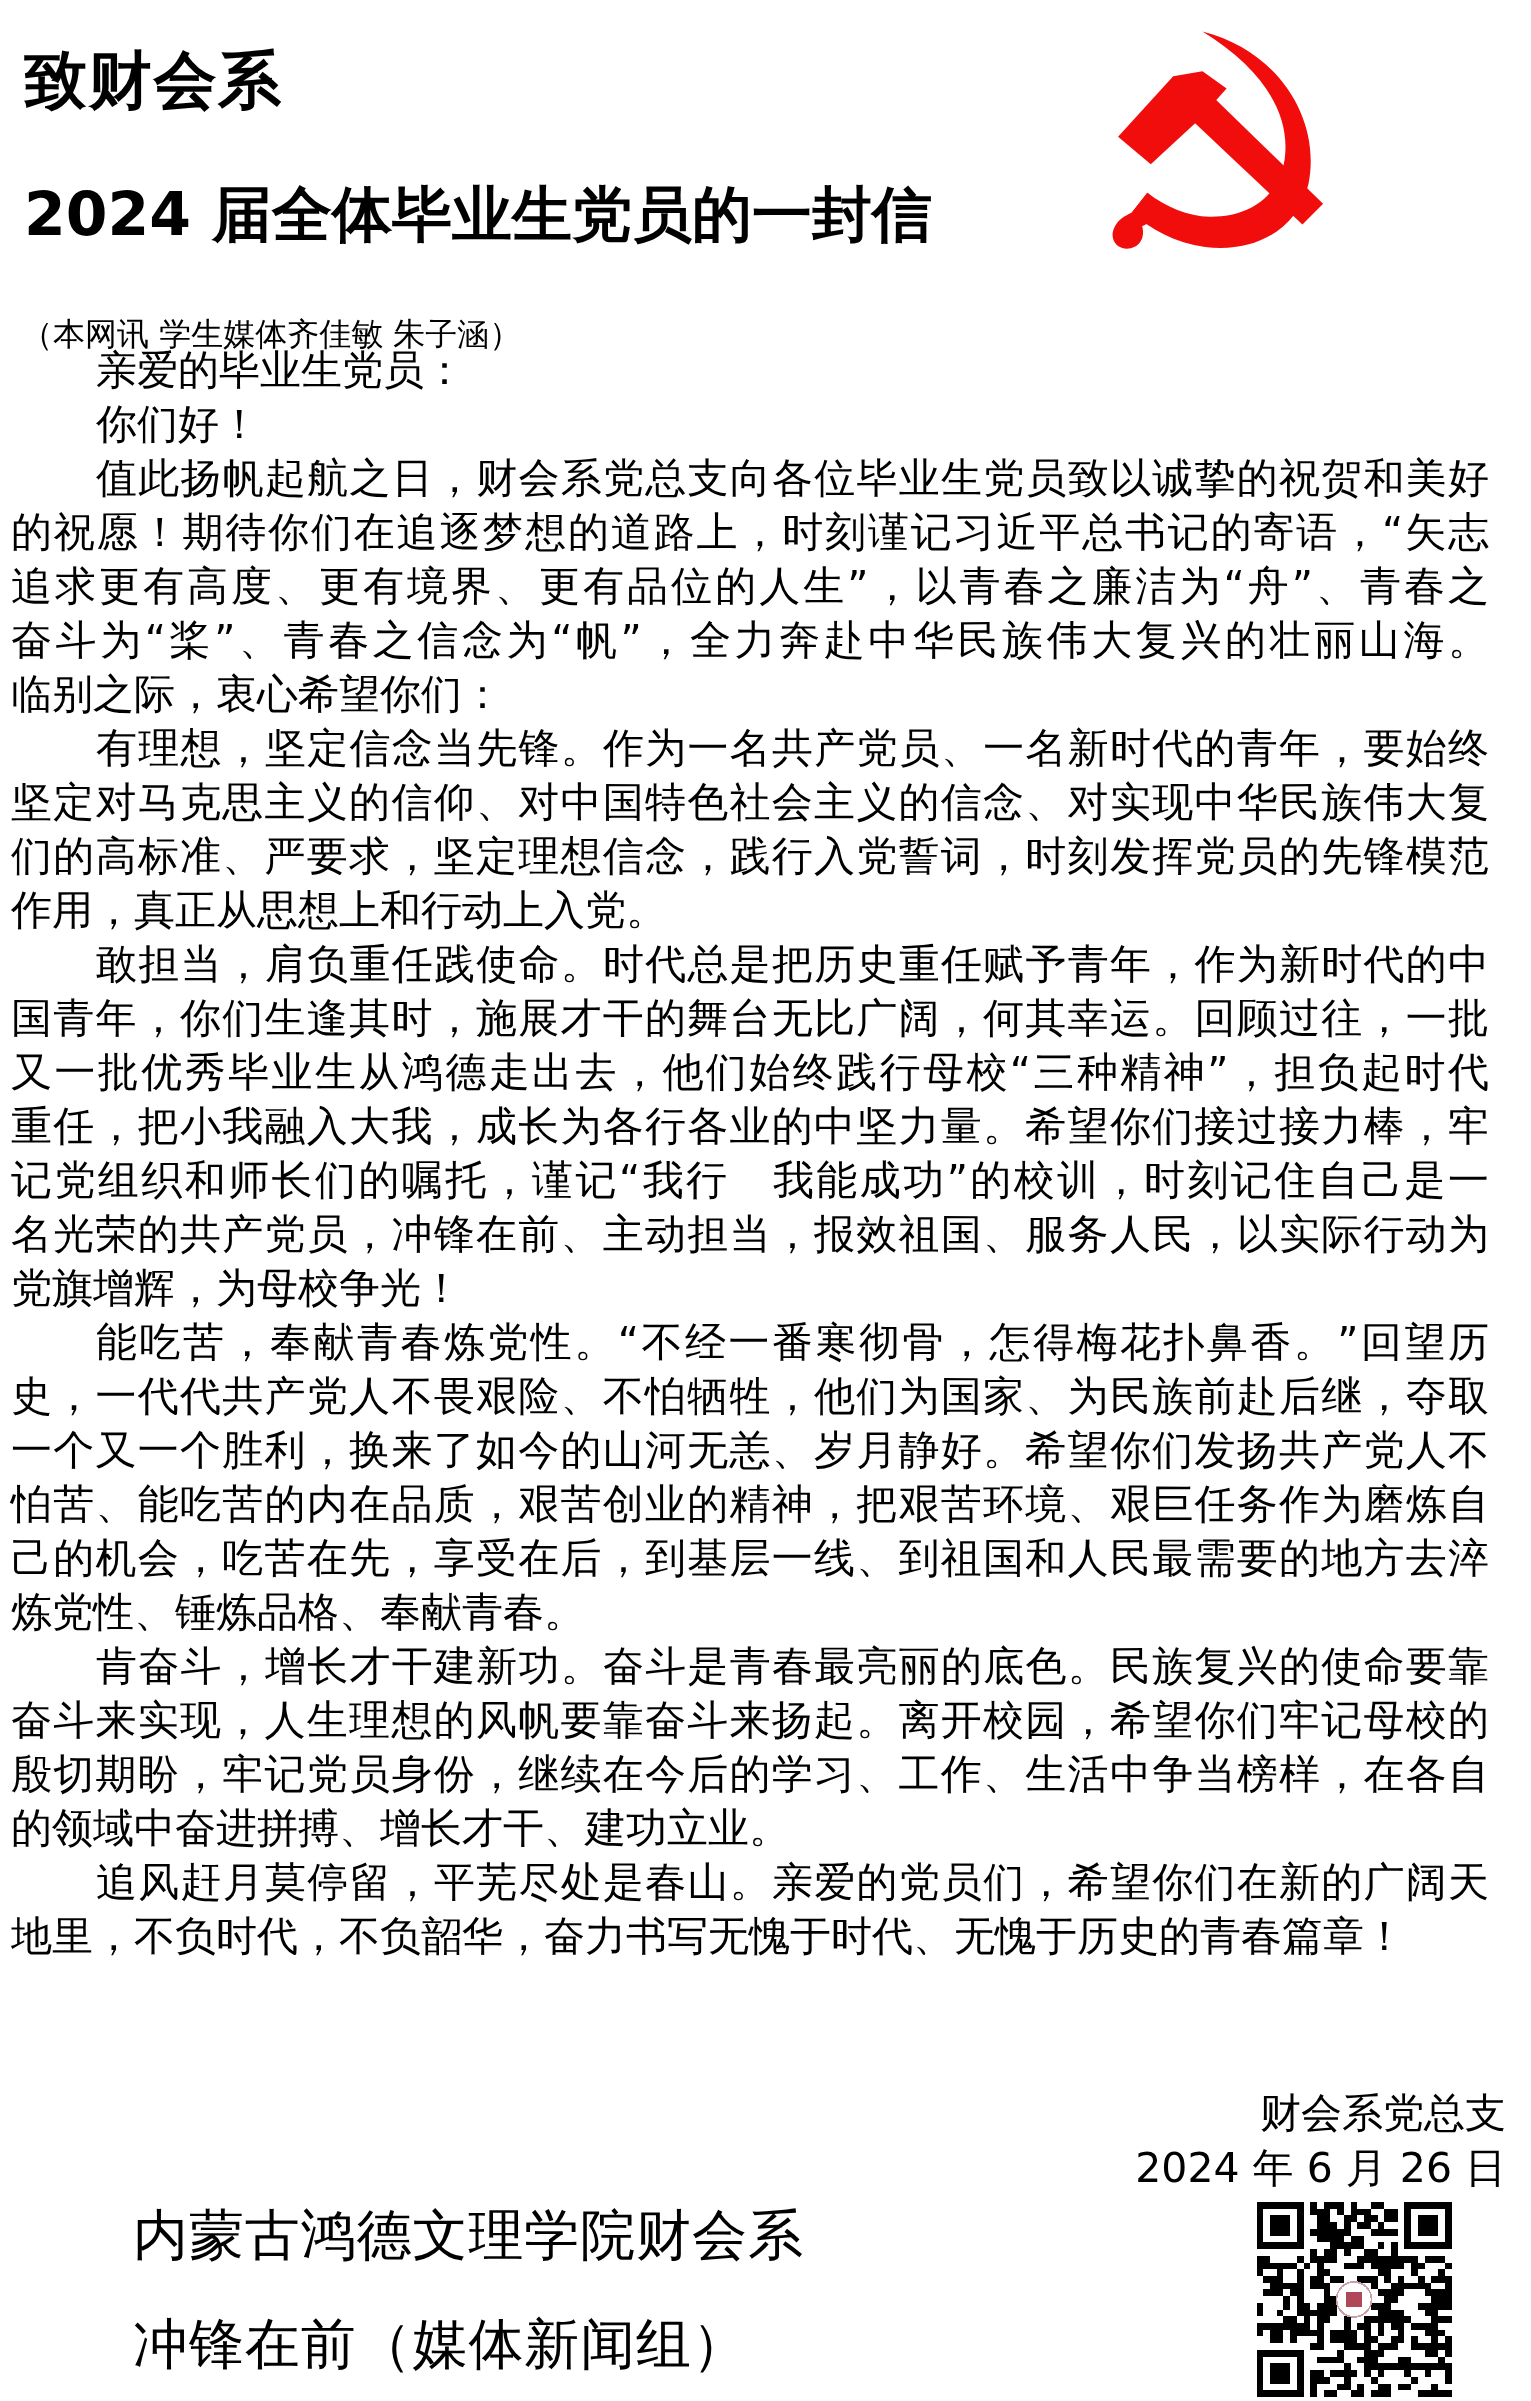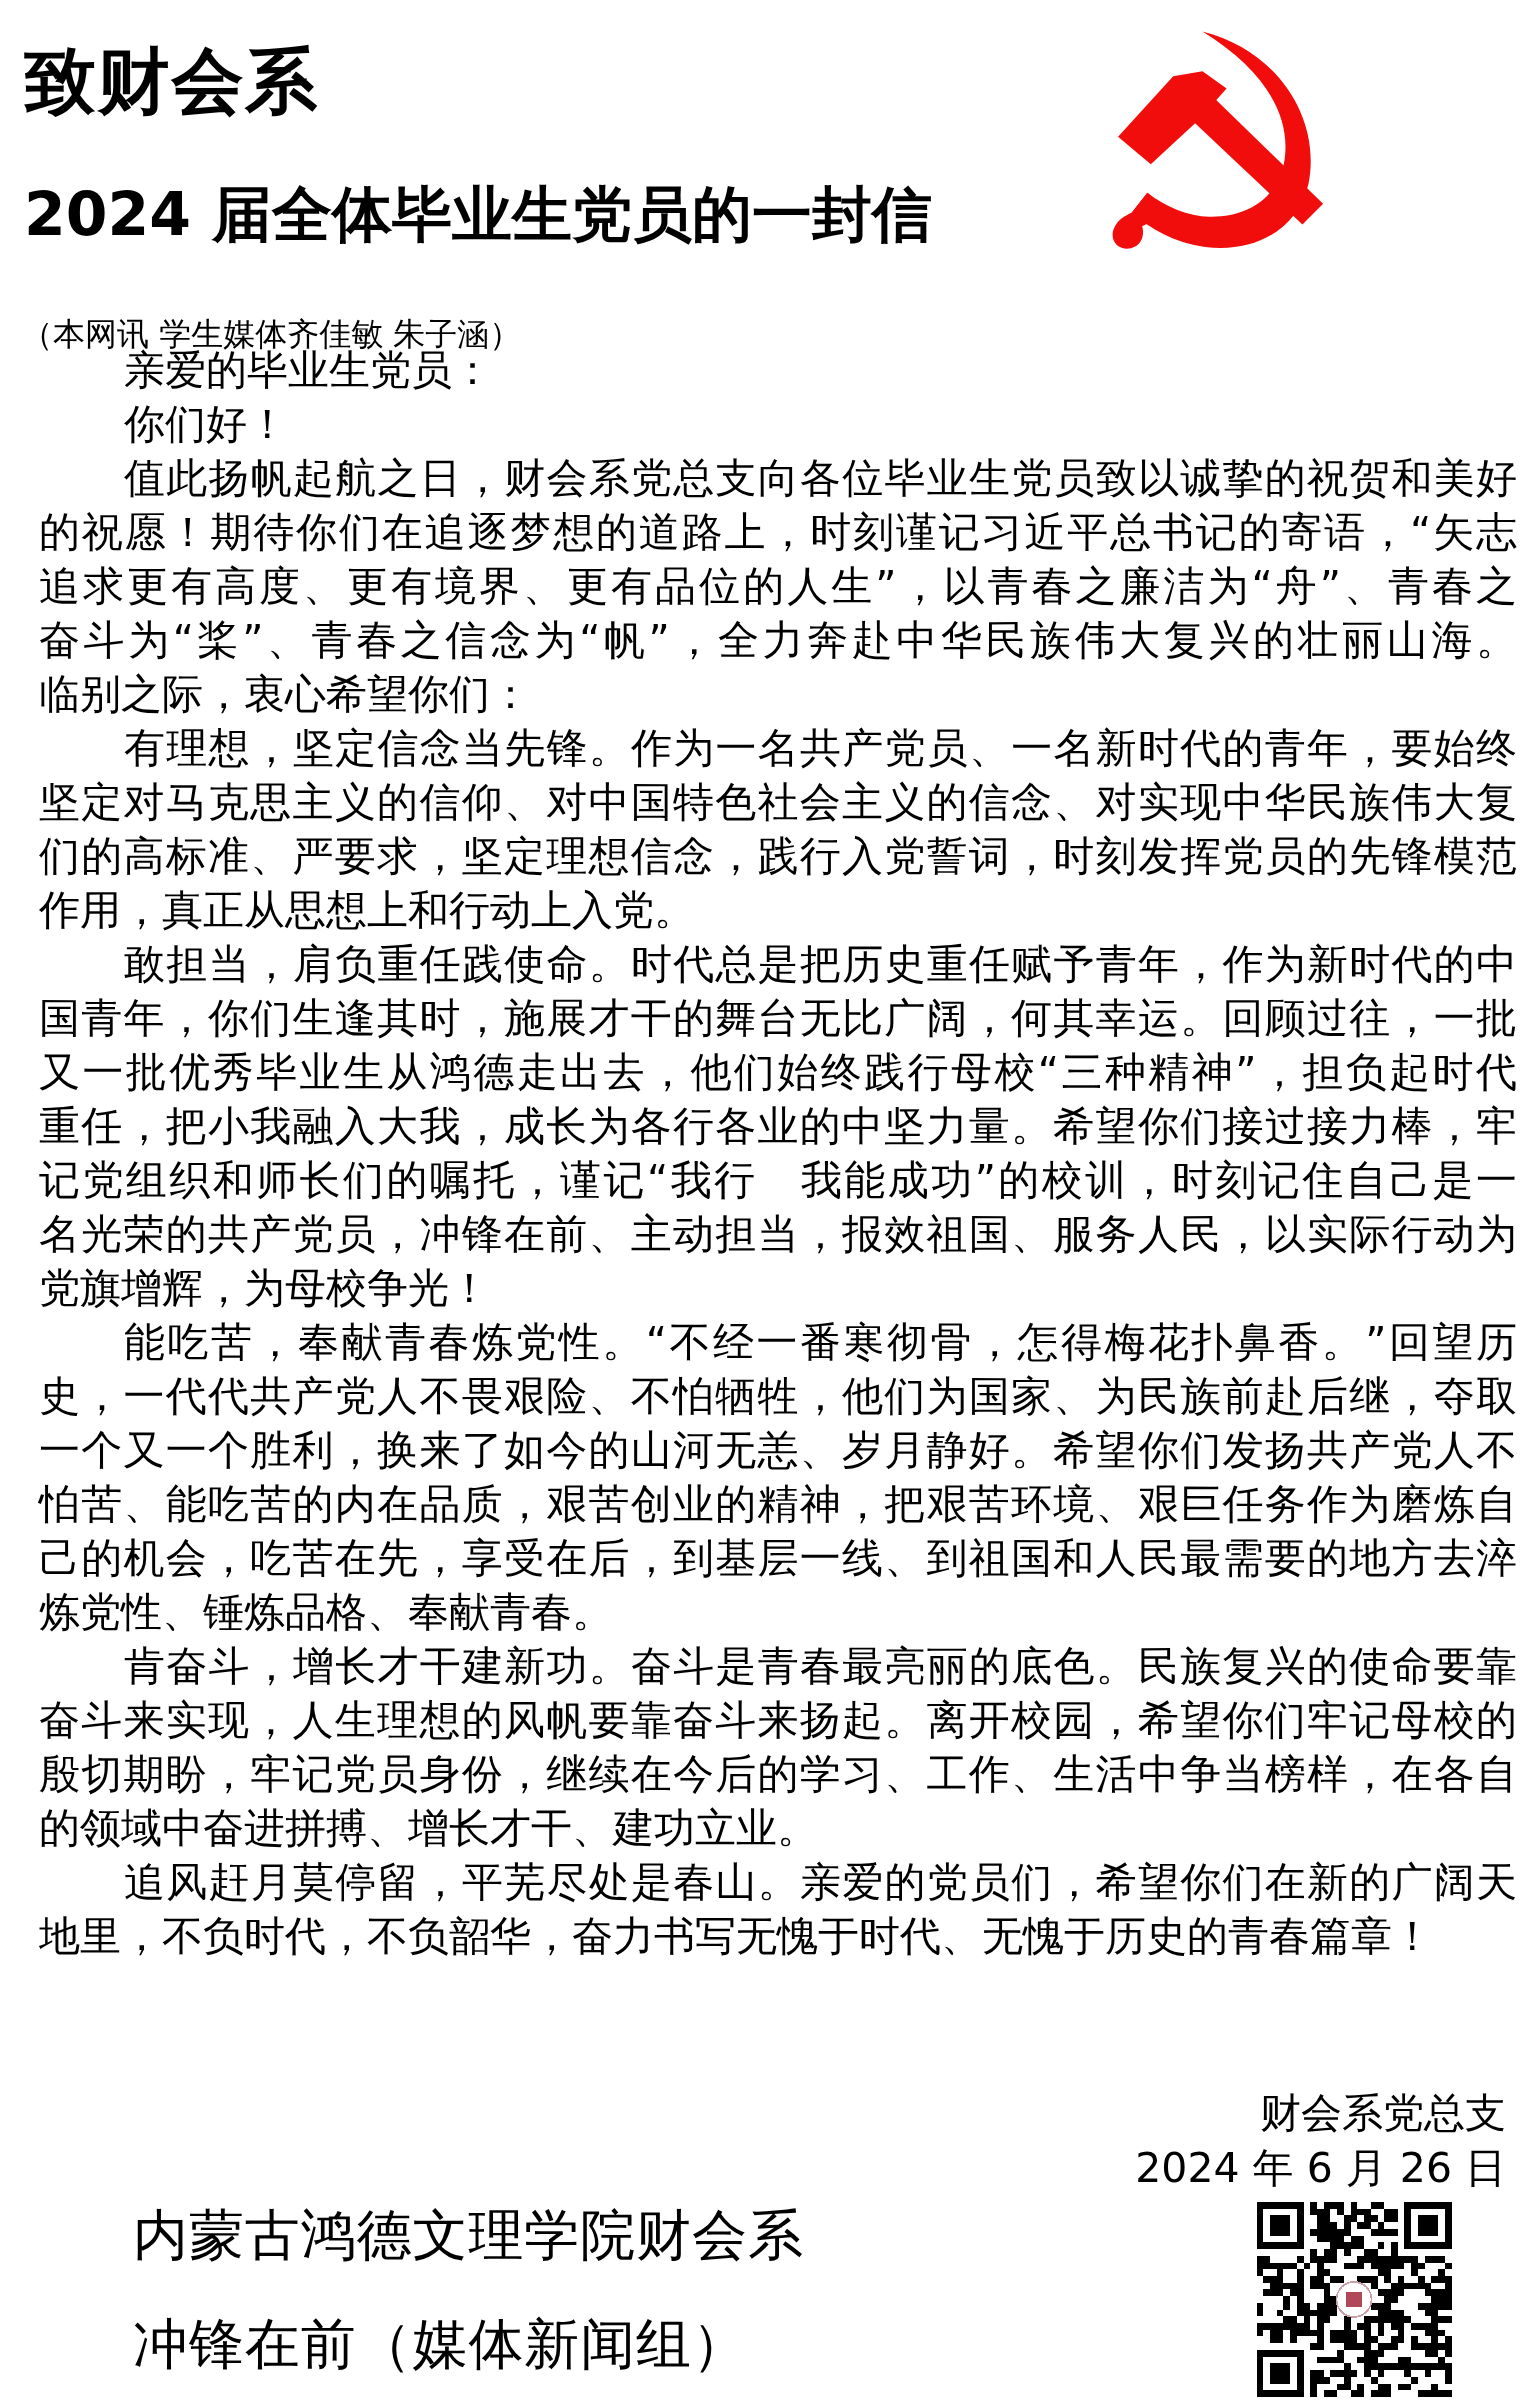--- a/index.html
+++ b/index.html
@@ -2,34 +2,34 @@
 <html style="font-size:14px"><head>
 <meta charset="utf-8">
 <style>
   html, body { margin: 0; padding: 0; background: #ffffff; }
   body {
     width: 1532px; height: 2401px; position: relative; overflow: hidden;
     font-family: "DejaVu Sans", "Liberation Sans", sans-serif; color: #000;
   }
   .title {
     position: absolute; left: 24px; top: 29px;
-    font-size: 72px; font-weight: bold; line-height: 104px; letter-spacing: 1.7px;
+    font-size: 63px; font-weight: bold; line-height: 104px; letter-spacing: 1.7px;
     white-space: nowrap;
   }
   .subtitle {
     position: absolute; left: 24px; top: 171px;
     font-size: 60px; font-weight: bold; line-height: 86px; white-space: nowrap;
   }
   .emblem { position: absolute; left: 1106px; top: 15.5px; width: 224px; height: 243px; }
   .byline {
     position: absolute; left: 21px; top: 308px;
     font-size: 32px; line-height: 53px; white-space: nowrap;
   }
   .body {
-    position: absolute; left: 39px; top: 343px; width: 1478px;
+    position: absolute; left: 11px; top: 343px; width: 1478px;
     font-size: 41px; line-height: 54px;
   }
   .line { height: 54px; white-space: nowrap; overflow: visible; }
   .line.full { text-align: justify; text-align-last: justify; white-space: normal; }
   .line.indent { padding-left: 85px; }
   .sign {
     position: absolute; right: 26px; top: 2070px; text-align: right;
     font-size: 41px; line-height: 55px; margin-top: 16px;
   }
   .footer1 {

